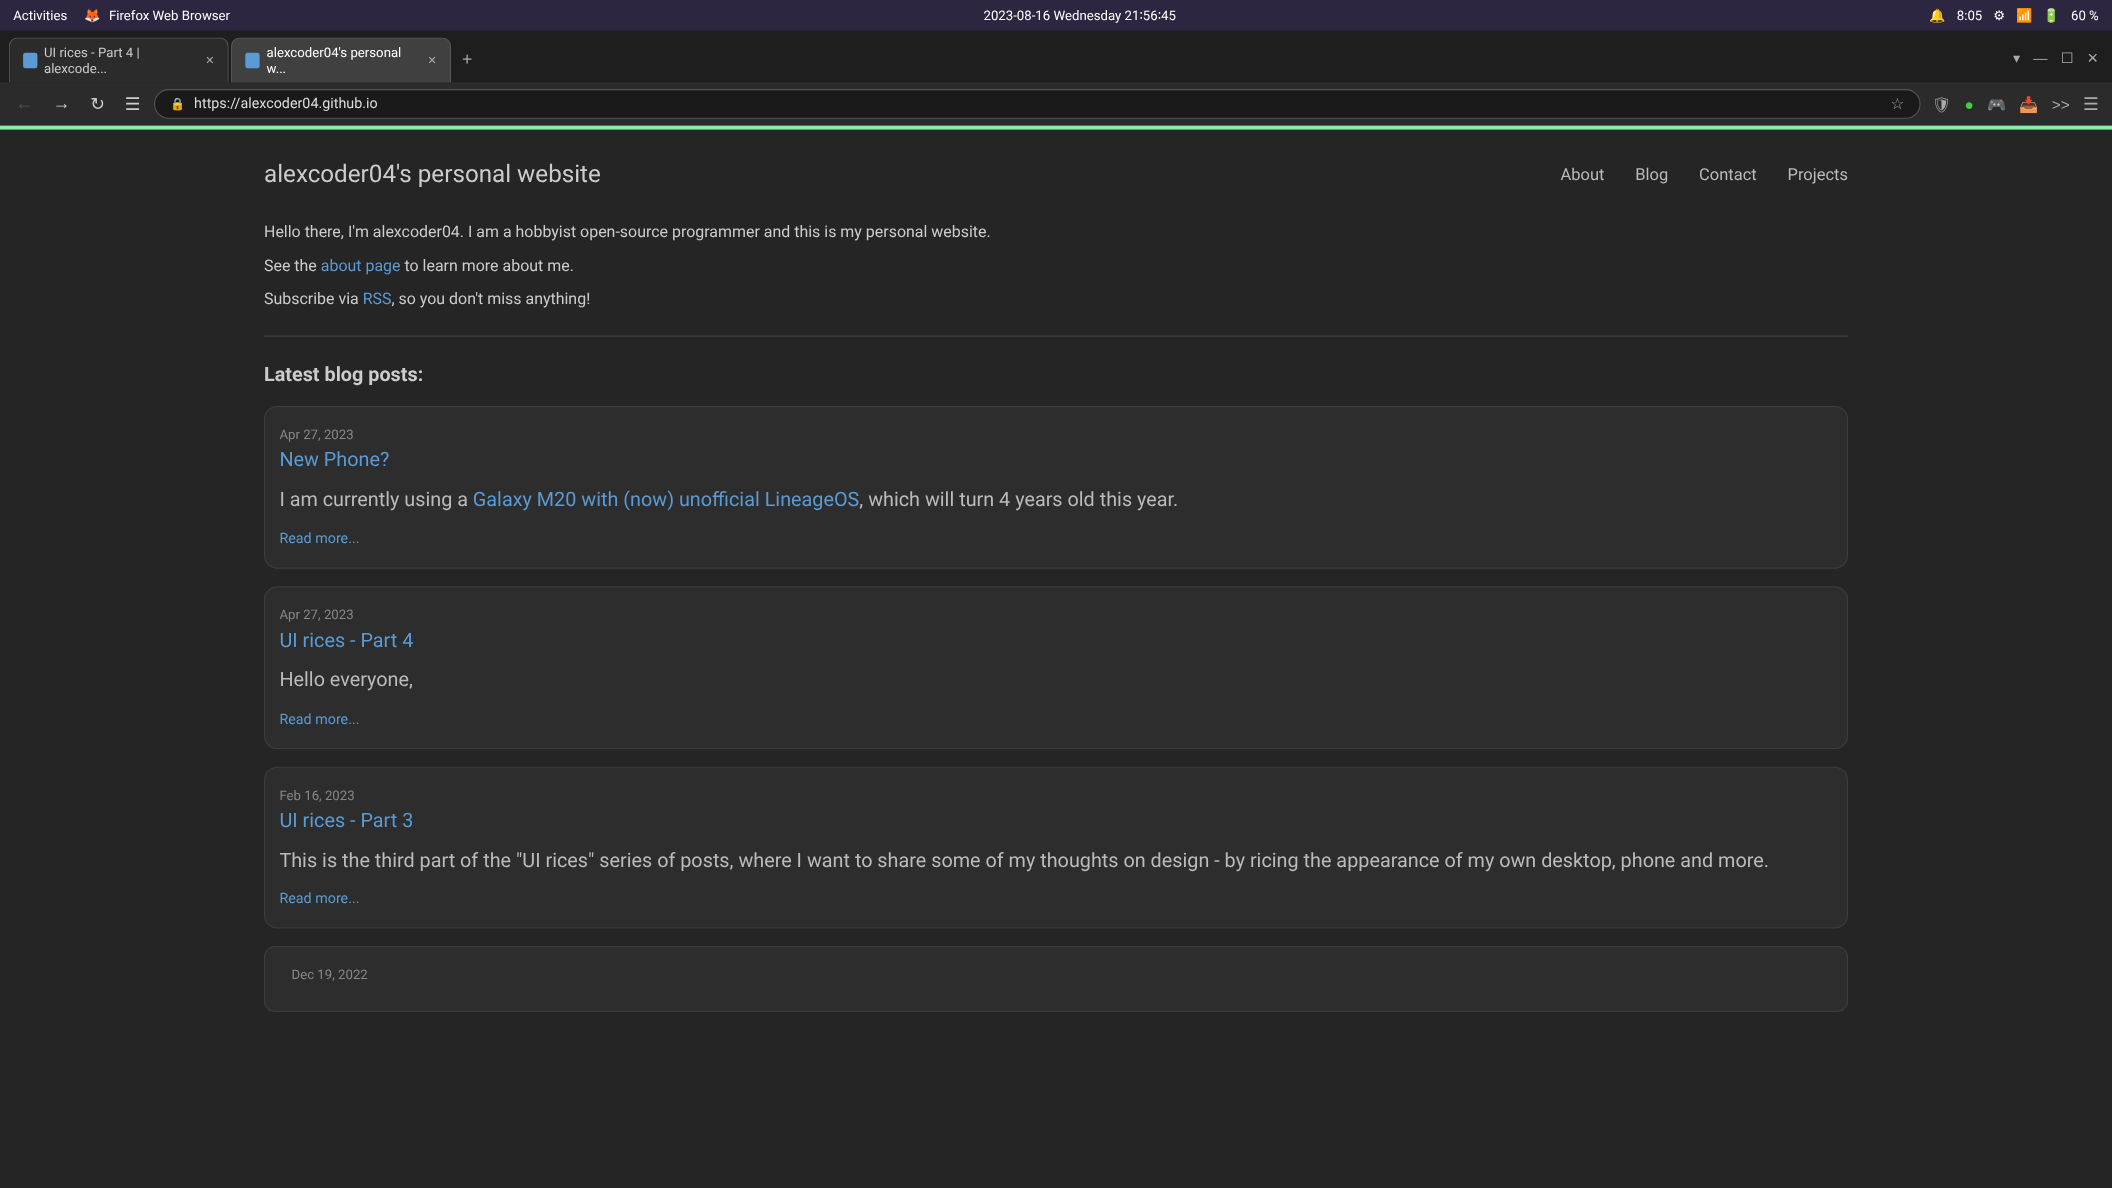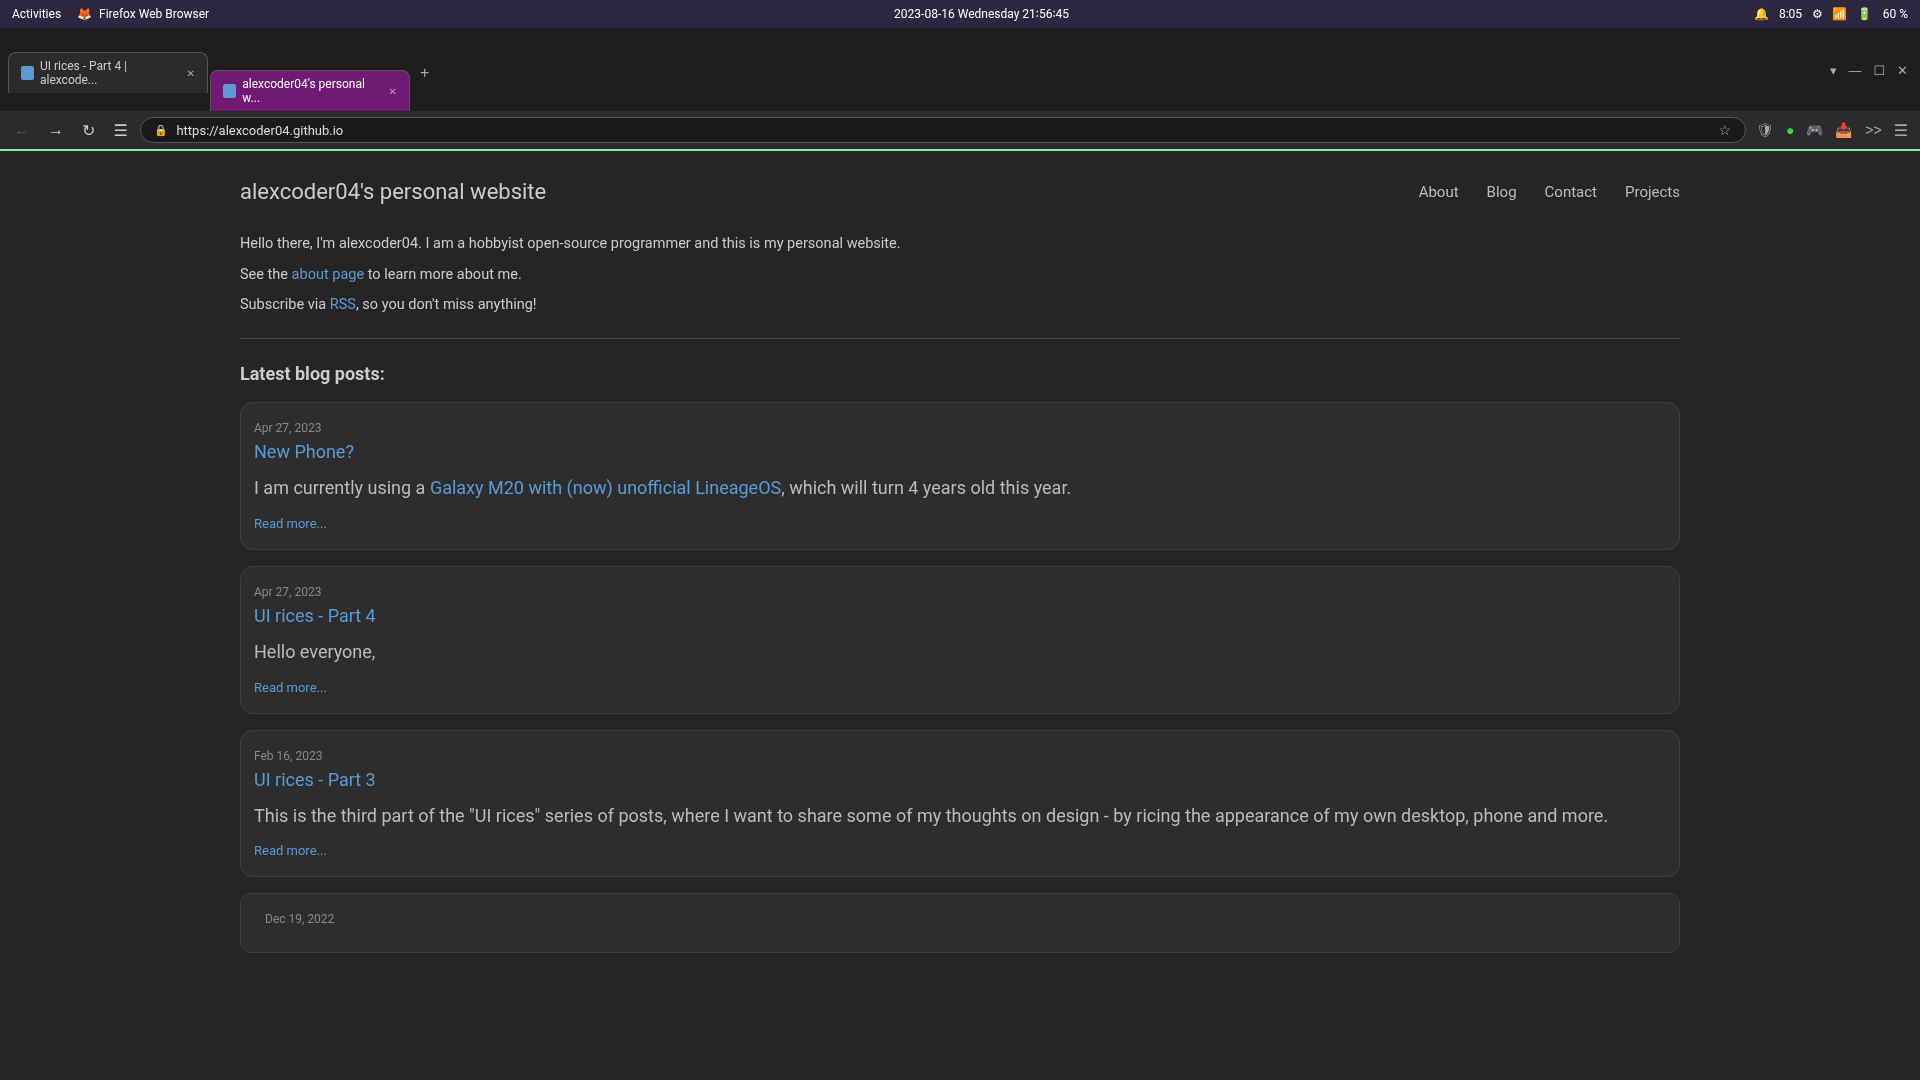--- a/index.html
+++ b/index.html
@@ -22,21 +22,21 @@
       padding: 0 12px;
       font-size: 12px;
     }
     .os-bar-left { display: flex; gap: 16px; align-items: center; }
     .os-bar-center { font-size: 12px; }
     .os-bar-right { display: flex; gap: 10px; align-items: center; font-size: 12px; }
 
     
     .browser-chrome {
       background: #2b2b2b;
-      border-bottom: 2px solid #86efac;
+      border-bottom: 4px solid #86efac;
     }
     .tab-bar {
       display: flex;
       align-items: center;
       padding: 6px 8px 0 8px;
       gap: 2px;
       background: #1e1e1e;
     }
     .tab {
       display: flex;
@@ -46,23 +46,22 @@
       font-size: 12px;
       max-width: 200px;
       gap: 6px;
       cursor: pointer;
       background: #2b2b2b;
       color: #ccc;
       border: 1px solid #555;
       border-bottom: none;
     }
     .tab.active {
-      background: #701a75;
+      background: #404040;
       color: #fff;
-      margin-top: 36px;
     }
     .tab-close {
       font-size: 10px;
       color: #aaa;
       cursor: pointer;
       margin-left: 4px;
     }
     .tab-new {
       background: none;
       border: none;

